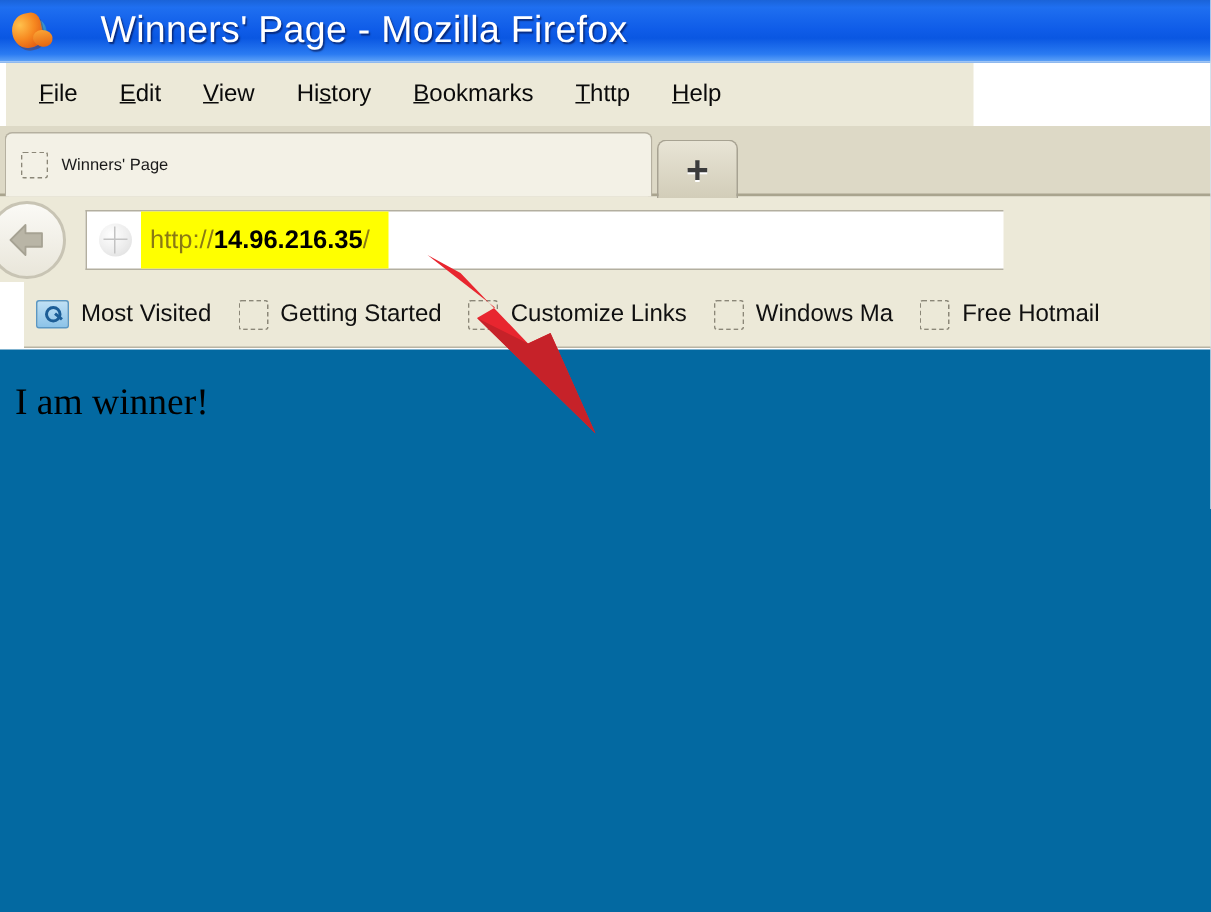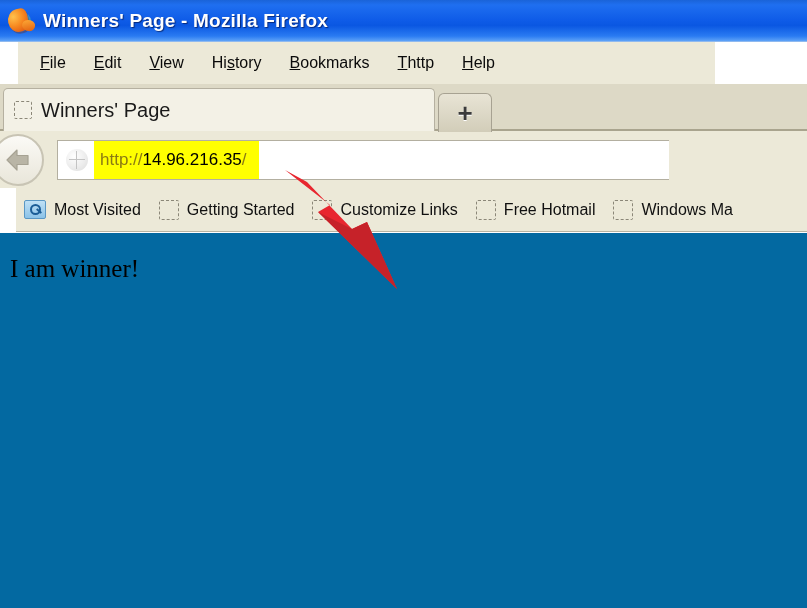--- a/index.html
+++ b/index.html
@@ -59,32 +59,33 @@
   #firefox-logo .fox-tail {
     position: absolute;
     right: -1px; top: 12px;
     width: 13px; height: 11px;
     border-radius: 55% 45% 50% 50%;
     background: linear-gradient(150deg, #ffb03a, #e05a0c);
     transform: rotate(18deg);
   }
   #window-title {
     color: #ffffff;
-    font-size: 19px;
-    font-weight: bold;
+    font-size: 25px;
+    font-weight: normal;
     letter-spacing: 0.2px;
     text-shadow: 1px 1px 1px rgba(0,0,40,0.55);
     white-space: nowrap;
+    margin-left: 24px;
   }
 
   
   #menu-bar {
     position: absolute;
-    left: 18px; top: 42px;
-    width: 697px;
+    left: 4px; top: 42px;
+    width: 645px;
     height: 42px;
     background: #ece9d8;
     display: flex;
     align-items: center;
     padding-left: 8px;
     box-sizing: border-box;
   }
   .menu-item {
     font-size: 16px;
     color: #0a0a0a;
@@ -126,21 +127,21 @@
   }
   .favicon-placeholder {
     width: 16px; height: 16px;
     border: 1px dashed #8b8778;
     border-radius: 2px;
     flex: 0 0 auto;
     margin-right: 9px;
     background: transparent;
   }
   #tab-active-label {
-    font-size: 20px;
+    font-size: 11px;
     color: #1a1a1a;
     white-space: nowrap;
   }
   #tab-new {
     position: absolute;
     left: 438px; top: 9px;
     width: 52px; height: 38px;
     background: linear-gradient(to bottom, #e8e4d5 0%, #d2cdb9 100%);
     border: 1px solid #a7a292;
     border-bottom: none;
@@ -224,21 +225,21 @@
     white-space: nowrap;
   }
   #url-highlight .scheme {
     font-size: 17px;
     color: #8a7a14;
     font-family: "Liberation Sans", sans-serif;
   }
   #url-highlight .host {
     font-size: 17px;
     color: #000000;
-    font-weight: normal;
+    font-weight: bold;
     font-family: "Liberation Sans", sans-serif;
   }
   #url-highlight .path {
     font-size: 17px;
     color: #8a7a14;
     font-family: "Liberation Sans", sans-serif;
   }
 
   
   #bookmarks-bar {
@@ -382,25 +383,25 @@
     <div class="bookmark-item">
       <span class="bm-icon-dashed"></span>
       <span class="bookmark-label">Getting Started</span>
     </div>
     <div class="bookmark-item">
       <span class="bm-icon-dashed"></span>
       <span class="bookmark-label">Customize Links</span>
     </div>
     <div class="bookmark-item">
       <span class="bm-icon-dashed"></span>
-      <span class="bookmark-label">Free Hotmail</span>
+      <span class="bookmark-label">Windows Ma</span>
     </div>
     <div class="bookmark-item">
       <span class="bm-icon-dashed"></span>
-      <span class="bookmark-label">Windows Ma</span>
+      <span class="bookmark-label">Free Hotmail</span>
     </div>
   </div>
 
   <div id="page-content">
     <div id="page-heading">I am winner!</div>
   </div>
 
   <svg id="annotation-arrow" viewBox="0 0 807 608">
     <polygon points="285,170 330,205 318,212 397,289 367,222 352,229 307,182" fill="#e8262f"></polygon>
     <polygon points="318,212 397,289 367,222 352,229" fill="#c62229"></polygon>

